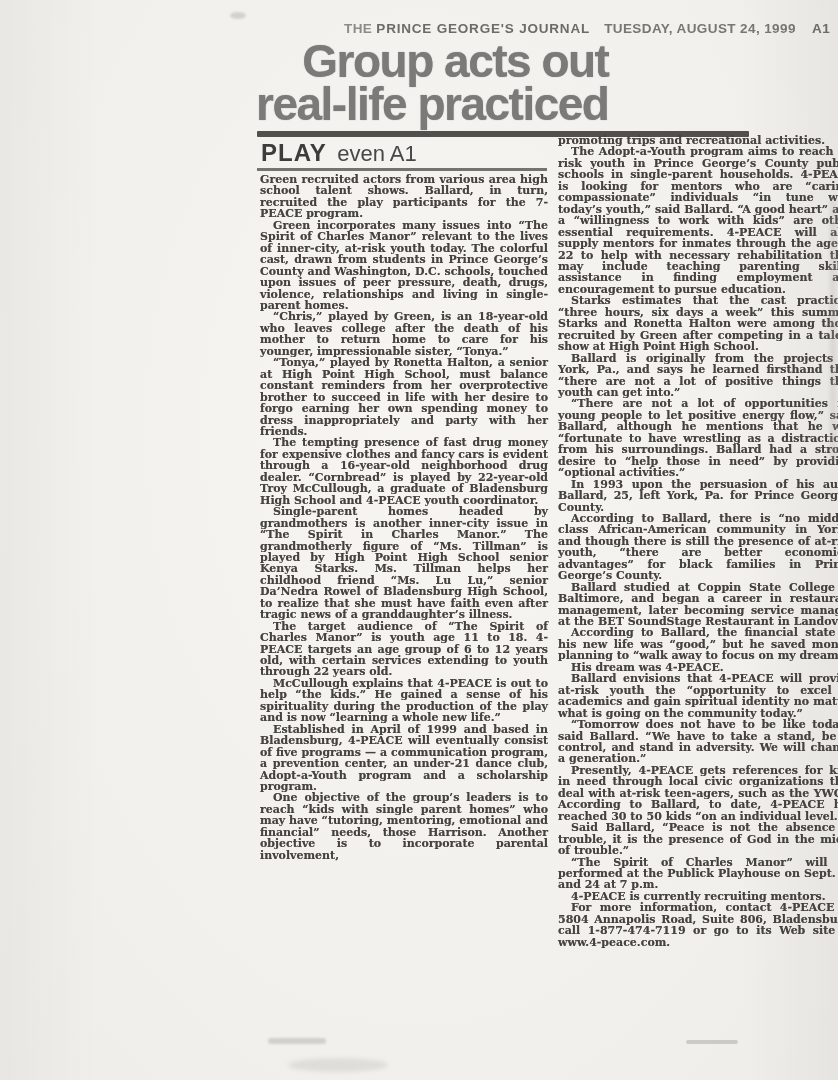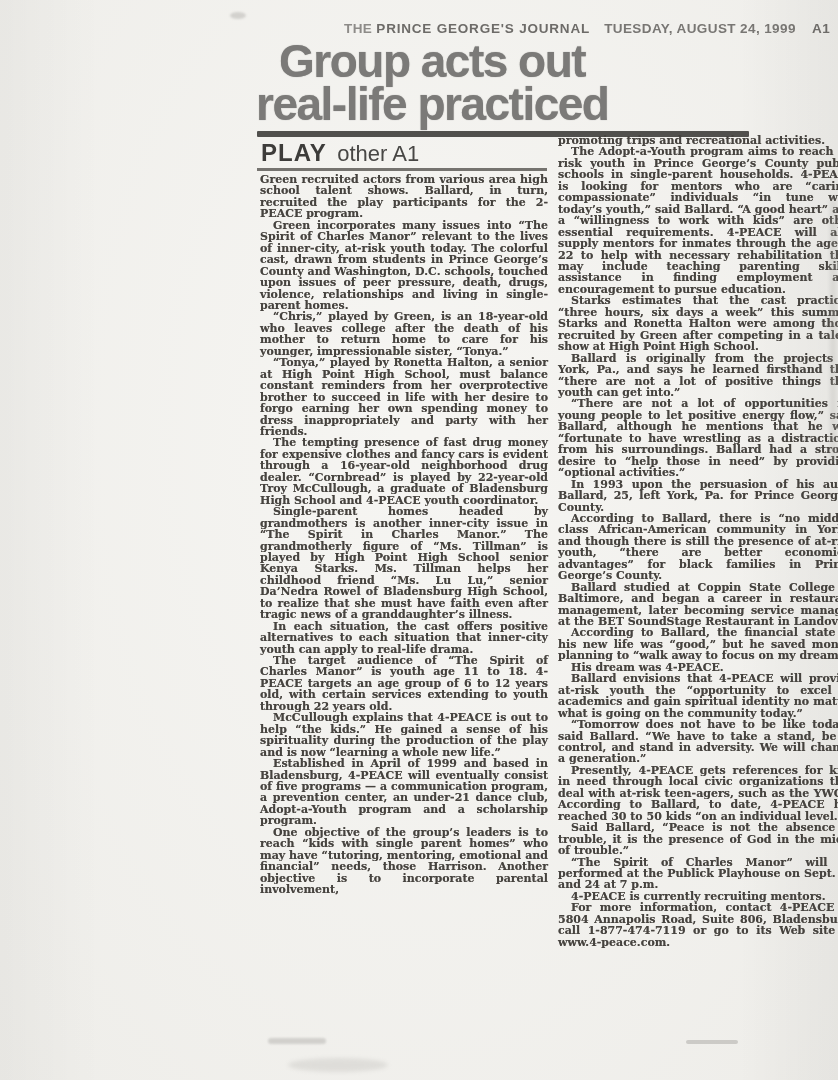--- a/index.html
+++ b/index.html
@@ -26,21 +26,21 @@
   .masthead .mh-paper{font-weight:bold;color:#6d6b68;letter-spacing:.8px;}
   .masthead .mh-date{font-weight:bold;color:#787673;margin-left:10px;}
   .masthead .mh-page{font-weight:bold;color:#6d6b68;margin-left:12px;}
   .headline{
     position:absolute;top:40px;left:256px;
     font-family:"Liberation Sans", sans-serif;
     font-weight:bold;font-size:46px;line-height:43px;
     color:#7b7a78;letter-spacing:-1.5px;
     text-shadow:0 0 1px rgba(110,109,107,.7);
   }
-  .headline .hl1{padding-left:23px;}
+  .headline .hl1{padding-left:23px;text-align:right;}
   .rule-thick{
     position:absolute;top:131px;left:257px;width:492px;height:6px;
     background:#3a3937;opacity:.88;border-radius:1px;
   }
   .kicker{
     position:absolute;top:139px;left:261px;white-space:nowrap;
     font-family:"Liberation Sans", sans-serif;color:#3d3c3a;
   }
   .kicker .k-bold{font-weight:bold;font-size:24px;letter-spacing:1px;}
   .kicker .k-rest{font-size:22px;color:#484745;margin-left:6px;}
@@ -80,33 +80,32 @@
 
   <div class="headline">
     <div class="hl1">Group acts out</div>
     <div class="hl2">real-life practiced</div>
   </div>
 
   <div class="rule-thick"></div>
 
   <div class="kicker">
     <span class="k-bold">PLAY</span>
-    <span class="k-rest">other A1</span>
+    <span class="k-rest">even A1</span>
   </div>
 
   <div class="rule-thin"></div>
 
   <div class="col col-left">
-      <p>Green recruited actors from various area high school talent shows. Ballard, in turn, recruited the play participants for the 2-PEACE program.</p>
+      <p>Green recruited actors from various area high school talent shows. Ballard, in turn, recruited the play participants for the 7-PEACE program.</p>
       <p>Green incorporates many issues into “The Spirit of Charles Manor” relevant to the lives of inner-city, at-risk youth today. The colorful cast, drawn from students in Prince George’s County and Washington, D.C. schools, touched upon issues of peer pressure, death, drugs, violence, relationships and living in single-parent homes.</p>
       <p>“Chris,” played by Green, is an 18-year-old who leaves college after the death of his mother to return home to care for his younger, impressionable sister, “Tonya.”</p>
       <p>“Tonya,” played by Ronetta Halton, a senior at High Point High School, must balance constant reminders from her overprotective brother to succeed in life with her desire to forgo earning her own spending money to dress inappropriately and party with her friends.</p>
       <p>The tempting presence of fast drug money for expensive clothes and fancy cars is evident through a 16-year-old neighborhood drug dealer. “Cornbread” is played by 22-year-old Troy McCullough, a graduate of Bladensburg High School and 4-PEACE youth coordinator.</p>
       <p>Single-parent homes headed by grandmothers is another inner-city issue in “The Spirit in Charles Manor.” The grandmotherly figure of “Ms. Tillman” is played by High Point High School senior Kenya Starks. Ms. Tillman helps her childhood friend “Ms. Lu Lu,” senior Da’Nedra Rowel of Bladensburg High School, to realize that she must have faith even after tragic news of a granddaughter’s illness.</p>
-      <p>In each situation, the cast offers positive alternatives to each situation that inner-city youth can apply to real-life drama.</p>
       <p>The target audience of “The Spirit of Charles Manor” is youth age 11 to 18. 4-PEACE targets an age group of 6 to 12 years old, with certain services extending to youth through 22 years old.</p>
       <p>McCullough explains that 4-PEACE is out to help “the kids.” He gained a sense of his spirituality during the production of the play and is now “learning a whole new life.”</p>
       <p>Established in April of 1999 and based in Bladensburg, 4-PEACE will eventually consist of five programs — a communication program, a prevention center, an under-21 dance club, Adopt-a-Youth program and a scholarship program.</p>
       <p>One objective of the group’s leaders is to reach “kids with single parent homes” who may have “tutoring, mentoring, emotional and financial” needs, those Harrison. Another objective is to incorporate parental involvement,</p>
     </div>
 
   <div class="col col-right">
       <p>promoting trips and recreational activities.</p>
       <p>The Adopt-a-Youth program aims to reach at-risk youth in Prince George’s County public schools in single-parent households. 4-PEACE is looking for mentors who are “caring, compassionate” individuals “in tune with today’s youth,” said Ballard. “A good heart” and a “willingness to work with kids” are other essential requirements. 4-PEACE will also supply mentors for inmates through the age of 22 to help with necessary rehabilitation that may include teaching parenting skills, assistance in finding employment and encouragement to pursue education.</p>
       <p>Starks estimates that the cast practiced “three hours, six days a week” this summer. Starks and Ronetta Halton were among those recruited by Green after competing in a talent show at High Point High School.</p>

